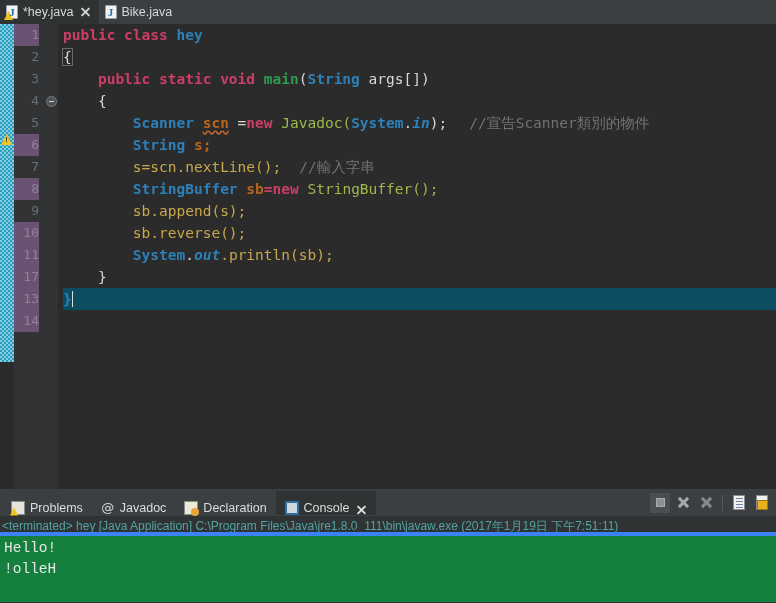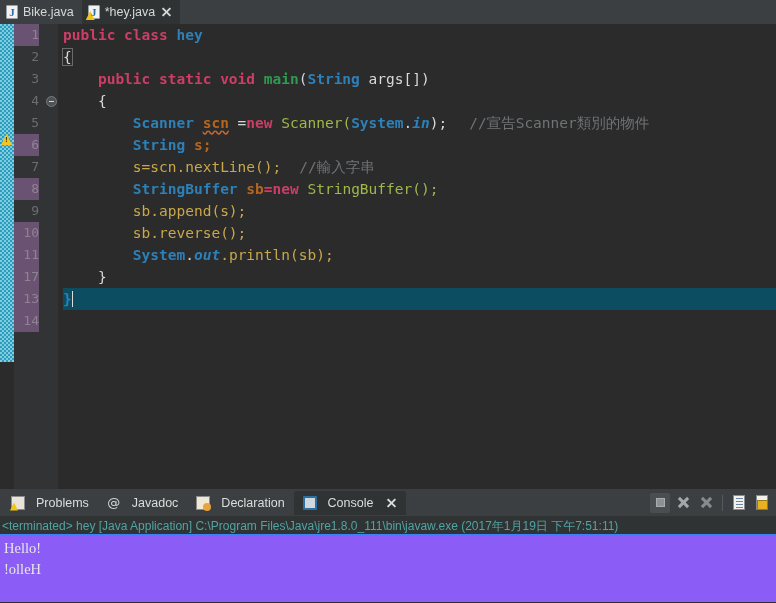--- a/index.html
+++ b/index.html
@@ -175,21 +175,21 @@
   
   .panel-tabs {
     height: 27px;
     background: #3b3f41;
     display: flex;
     align-items: center;
     padding-left: 2px;
     position: relative;
   }
   .ptab {
-    display: flex; align-items: center; gap: 11px;
+    display: flex; align-items: flex-end; gap: 5px;
     padding: 0 9px; height: 24px;
     font-size: 12.5px; color: #dcdcdc;
     white-space: nowrap;
   }
   .ptab.active { background: #2f3334; border-radius: 2px 2px 0 0; }
   .pt-icon { width: 14px; height: 14px; flex: none; position: relative; }
   .ico-problems {
     background: #e8e4d9; border: 1px solid #8b8b8b;
   }
   .ico-problems::after {
@@ -266,46 +266,46 @@
 
   .console-status {
     height: 20px;
     background: #2f3334;
     color: #53a3a3;
     font-size: 12px;
     line-height: 20px;
     padding-left: 2px;
     white-space: nowrap;
     overflow: hidden;
-    border-bottom: 2px solid #3b82f6;
+    border-bottom: 4px solid #3b82f6;
   }
   .console-out {
-    background: #8b5cf6;
+    background: #15803d;
     height: 66px;
     padding: 2px 4px;
-    font-family: Liberation Serif, serif;
+    font-family: Liberation Mono, monospace;
     font-size: 14.5px;
     color: #e6e6e6;
     line-height: 21px;
   }
 </style>
 </head>
 <body>
 
 <div class="tabbar">
-  <div class="tab inactive">
-    <span class="tab-icon"></span>
-    <span>Bike.java</span>
-  </div>
   <div class="tab active">
     <span class="tab-icon">
       <span class="tab-warn"></span>
     </span>
     <span>*hey.java</span>
     <span class="tab-close"></span>
+  </div>
+  <div class="tab inactive">
+    <span class="tab-icon"></span>
+    <span>Bike.java</span>
   </div>
   <div class="tabbar-fill"></div>
 </div>
 
 <div class="editor-wrap">
 
   <div class="marker-strip">
     <div class="changebar"></div>
     <div class="marker-warn"></div>
   </div>
@@ -334,21 +334,21 @@
   <div class="code">
 
     <div class="cl"><span class="kw">public class</span><span class="type"> hey</span></div>
 
     <div class="cl"><span class="plain" style="outline:1px solid #6a6a6a">{</span></div>
 
     <div class="cl">    <span class="kw">public static void</span> <span class="meth">main</span><span class="plain">(</span><span class="type">String</span><span class="plain"> args[])</span></div>
 
     <div class="cl">    <span class="plain">{</span></div>
 
-    <div class="cl">        <span class="type">Scanner</span> <span class="localb squig">scn</span><span class="plain"> =</span><span class="kw">new</span><span class="lit"> Scanner(</span><span class="type">System</span><span class="plain">.</span><span class="type ital">in</span><span class="plain">);</span><span class="cmt" style="padding-left:22px">//宣告Scanner類別的物件</span></div>
+    <div class="cl">        <span class="type">Scanner</span> <span class="localb squig">scn</span><span class="plain"> =</span><span class="kw">new</span><span class="lit"> Javadoc(</span><span class="type">System</span><span class="plain">.</span><span class="type ital">in</span><span class="plain">);</span><span class="cmt" style="padding-left:22px">//宣告Scanner類別的物件</span></div>
 
     <div class="cl">        <span class="type">String</span><span class="localb"> s;</span></div>
 
     <div class="cl">        <span class="ident">s=scn.nextLine();</span><span class="cmt" style="padding-left:18px">//輸入字串</span></div>
 
     <div class="cl">        <span class="type">StringBuffer</span><span class="localb"> sb</span><span class="kw">=</span><span class="kw">new</span><span class="lit"> StringBuffer();</span></div>
 
     <div class="cl">        <span class="ident">sb.append(s);</span></div>
 
     <div class="cl">        <span class="ident">sb.reverse();</span></div>

